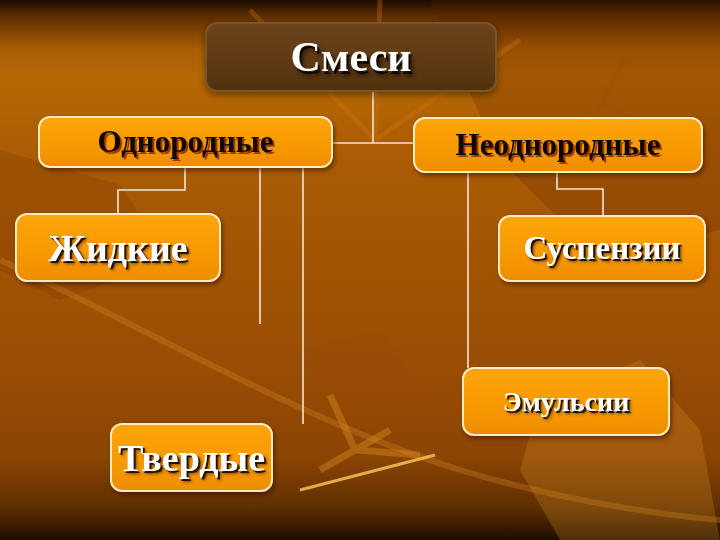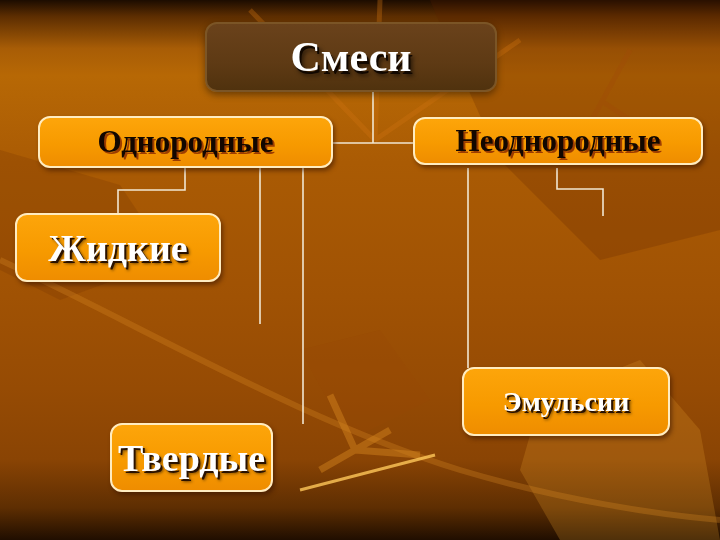--- a/index.html
+++ b/index.html
@@ -32,21 +32,21 @@
     text-shadow:2px 3px 0 #120800, 4px 5px 4px rgba(0,0,0,.55);
     box-shadow:0 3px 7px rgba(0,0,0,.4);
   }
   .node.lvl2{
     color:var(--level2-text,#120700);
     font-size:31px;
     text-shadow:2px 2px 0 rgba(140,45,0,.85);
   }
   .n-root        {left:205px; top:22px;  width:292px; height:70px;}
   .n-homogeneous {left:38px;  top:116px; width:295px; height:52px;}
-  .n-heterogeneous{left:413px;top:117px; width:290px; height:48px;}
+  .n-heterogeneous{left:413px;top:117px; width:290px; height:56px;}
   .n-liquid      {left:15px;  top:213px; width:206px; height:69px; font-size:38px;}
   .n-gaseous     {left:16px;  top:323px; width:242px; height:70px; font-size:31px;}
   .n-solid       {left:110px; top:423px; width:163px; height:69px; font-size:38px;}
   .n-suspensions {left:498px; top:215px; width:208px; height:67px; font-size:33px;}
   .n-emulsions   {left:462px; top:367px; width:208px; height:69px; font-size:28px;}
   .connectors path, .connectors line{stroke:var(--connector,#f2e7d2); stroke-width:1.6; fill:none;}
 </style>
 </head>
 <body>
 
@@ -72,15 +72,16 @@
     <line x1="303" y1="168" x2="303" y2="424"></line>
     <line x1="468" y1="168" x2="468" y2="368"></line>
     <path d="M557,168 V189 H603 V216"></path>
   </svg>
 
   <div class="node title n-root">Смеси</div>
   <div class="node lvl2 n-homogeneous">Однородные</div>
   <div class="node lvl2 n-heterogeneous">Неоднородные</div>
   <div class="node n-liquid">Жидкие</div>
   <div class="node n-solid">Твердые</div>
+  <div class="node n-suspensions">Суспензии</div>
   <div class="node n-emulsions">Эмульсии</div>
 
 </div>
 
 </body></html>

